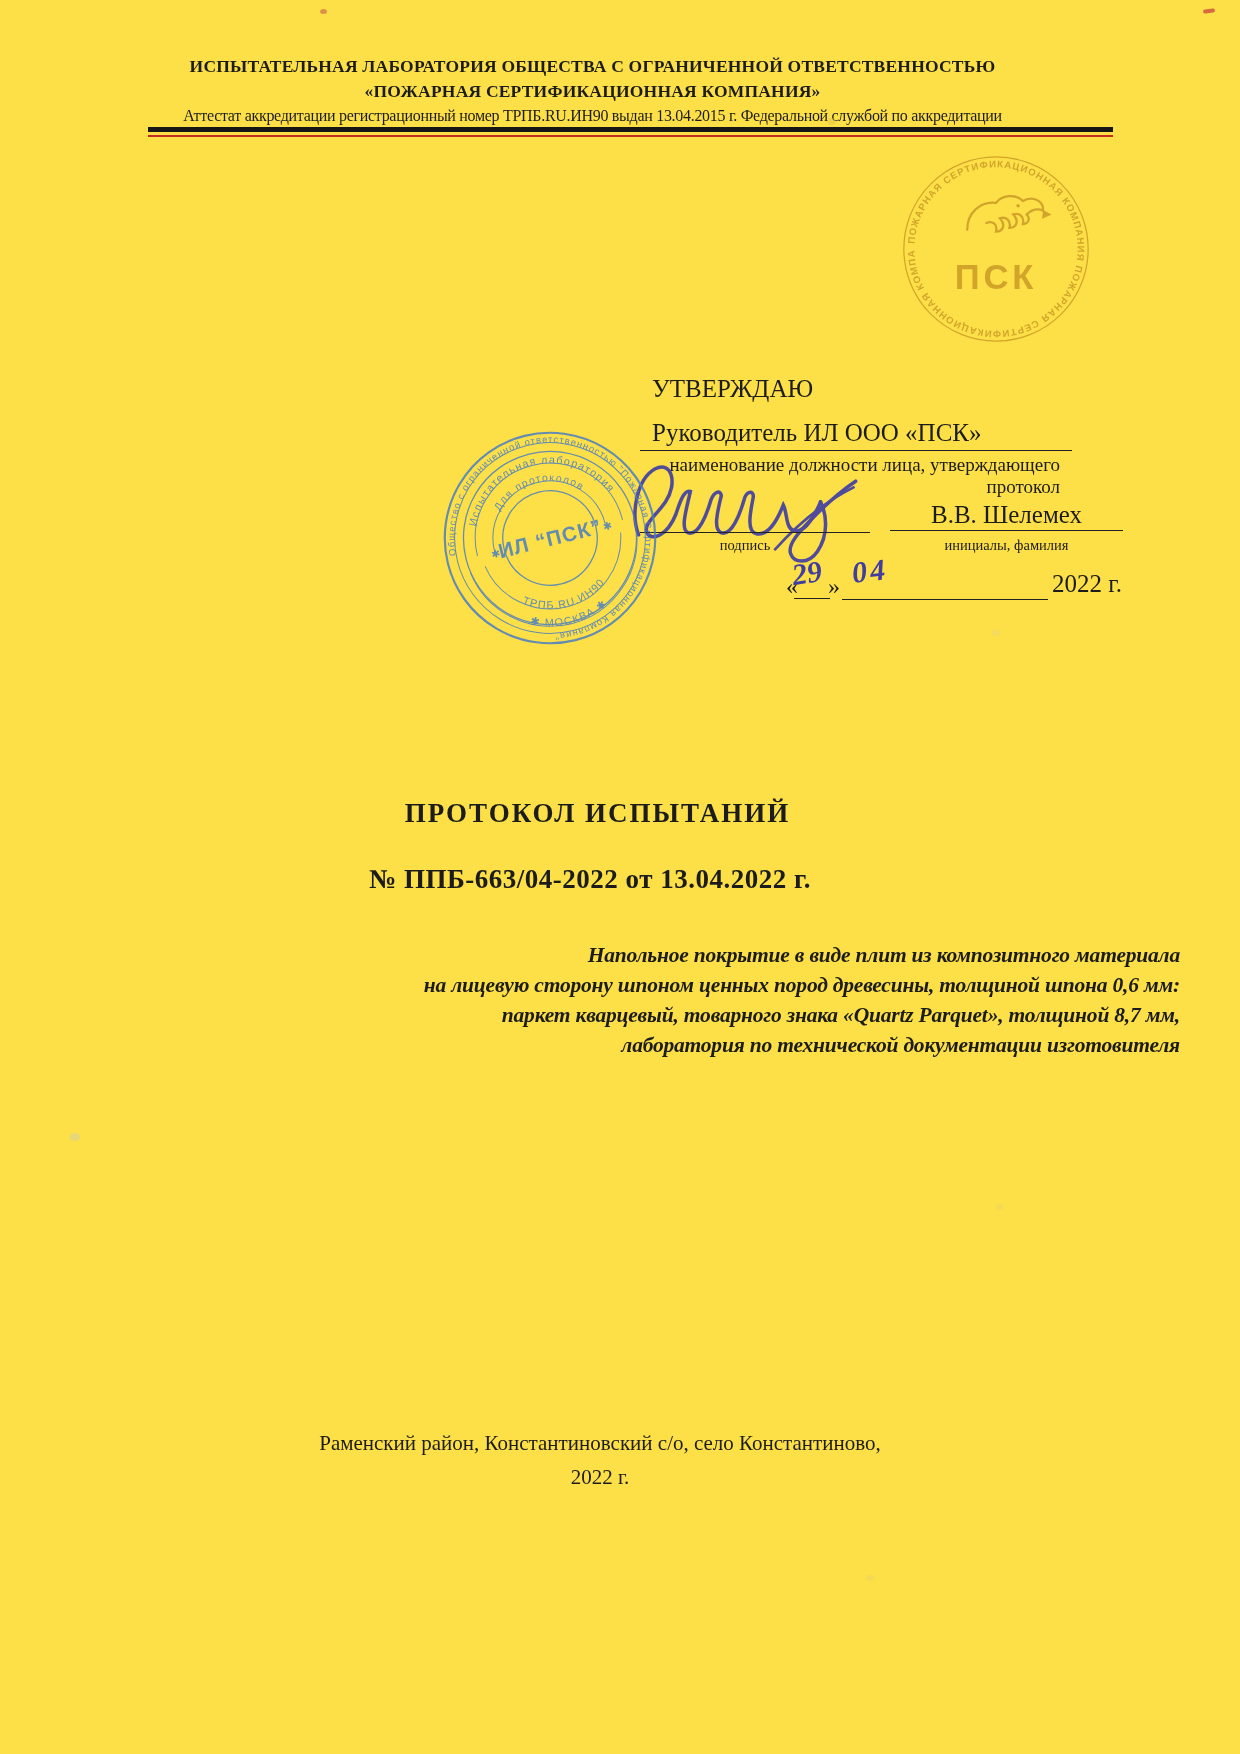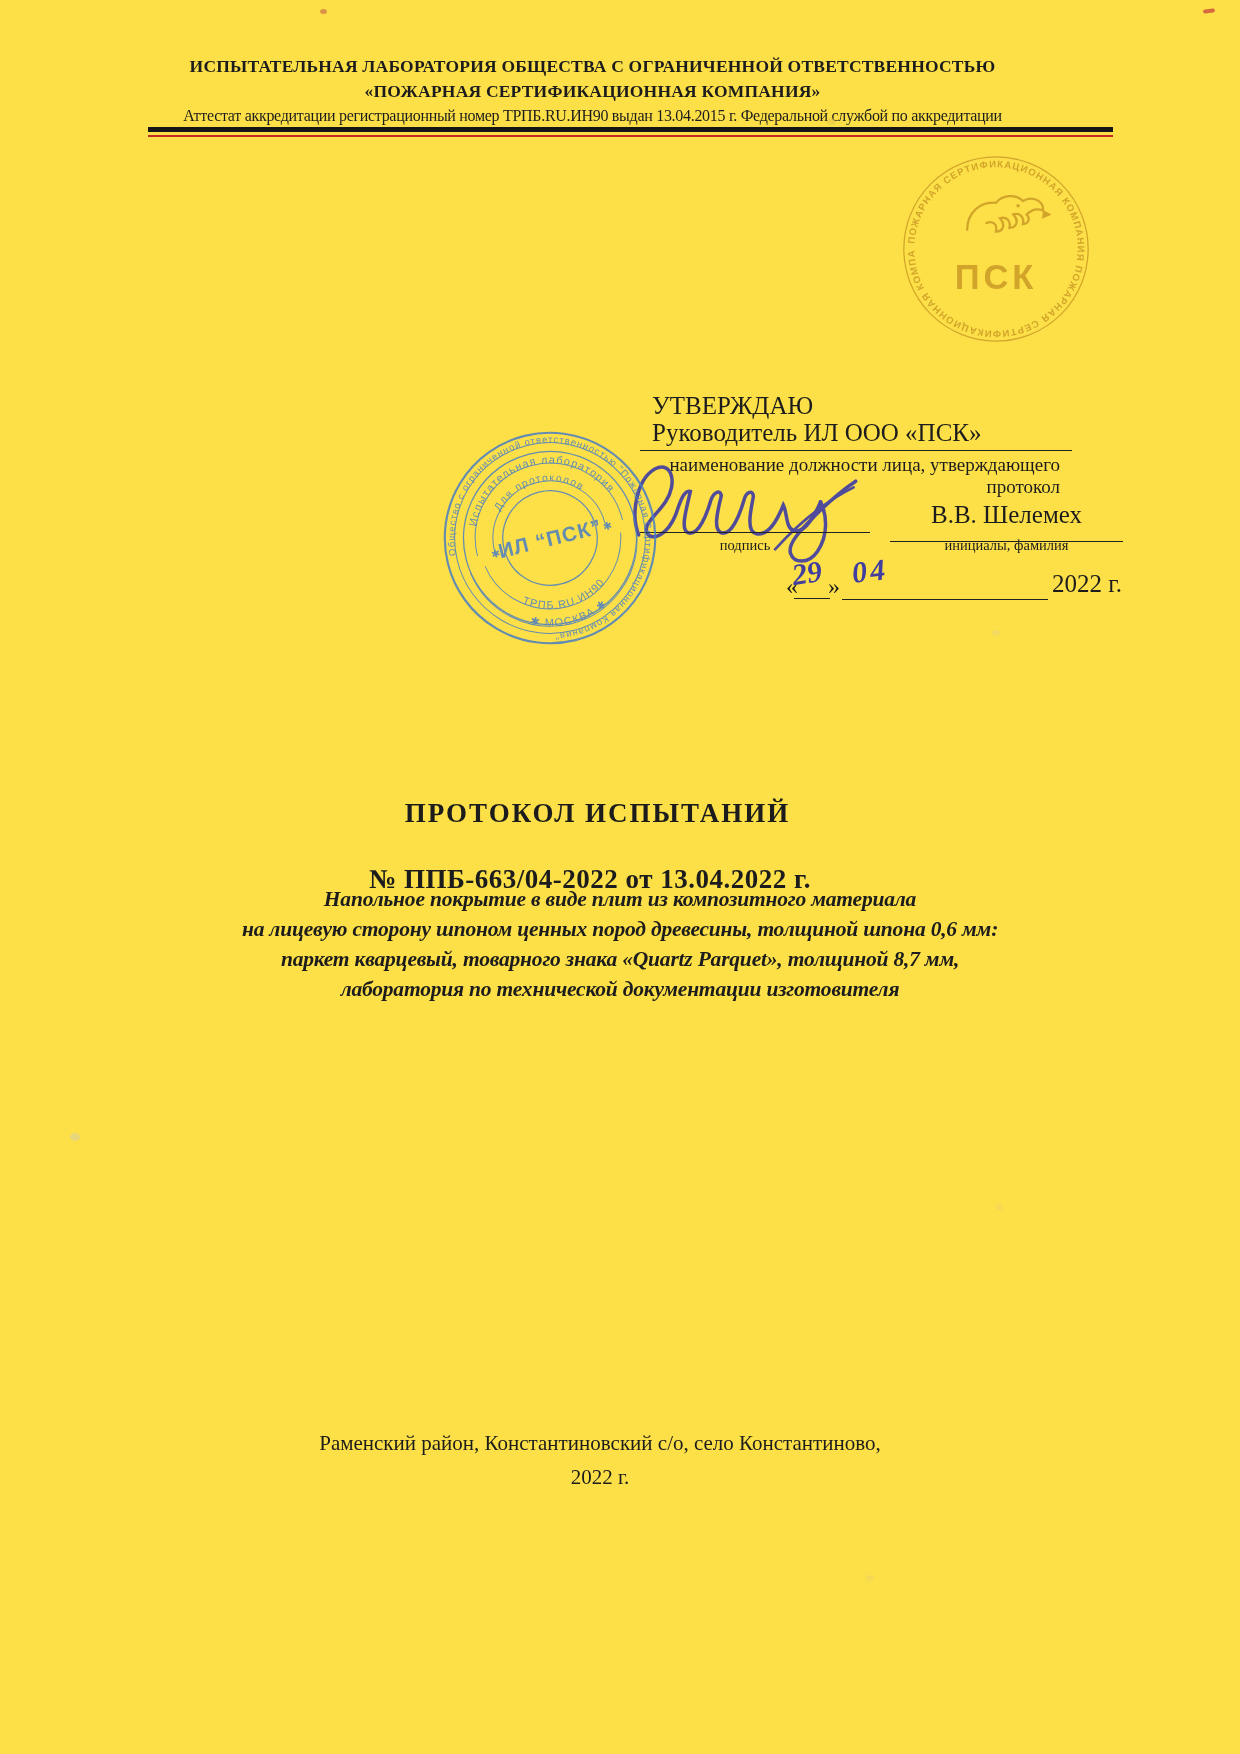--- a/index.html
+++ b/index.html
@@ -11,44 +11,44 @@
   
   .header{position:absolute;left:0;top:56px;width:1185px;text-align:center;}
   .header .org1{font-weight:bold;font-size:17.5px;letter-spacing:.2px;}
   .header .org2{font-weight:bold;font-size:17.5px;margin-top:4px;letter-spacing:.2px;}
   .header .accr{font-size:16px;margin-top:5px;letter-spacing:-.3px;}
   .rule-black{position:absolute;left:148px;top:127px;width:965px;height:5px;background:#161616;}
   .rule-red{position:absolute;left:148px;top:135px;width:965px;height:2px;background:#c32b23;}
   
   .logo{position:absolute;left:900px;top:153px;width:192px;height:192px;opacity:.92;}
   
-  .approve-label{position:absolute;left:652px;top:392px;font-size:25px;}
+  .approve-label{position:absolute;left:652px;top:375px;font-size:25px;}
   .approver-pos{position:absolute;left:640px;top:419px;width:420px;border-bottom:1.6px solid #222;padding:0 0 3px 12px;font-size:25px;}
   .pos-caption{position:absolute;left:640px;top:454px;width:420px;text-align:right;font-size:19px;}
   .sig-ink{position:absolute;left:618px;top:448px;width:248px;height:118px;}
   .sig-line{position:absolute;left:640px;top:532px;width:230px;border-top:1.6px solid #222;}
   .sig-caption{position:absolute;left:640px;top:537px;width:210px;text-align:center;font-size:14.5px;}
-  .name{position:absolute;left:890px;top:501px;width:233px;border-bottom:1.6px solid #222;text-align:center;font-size:25px;padding-bottom:12px;}
+  .name{position:absolute;left:890px;top:501px;width:233px;border-bottom:1.6px solid #222;text-align:center;font-size:25px;padding-bottom:1px;}
   .name-caption{position:absolute;left:890px;top:537px;width:233px;text-align:center;font-size:14.5px;}
   .dq{position:absolute;top:573px;font-size:24px;}
   .dq-open{left:786px;}
   .dq-close{left:828px;}
   .hw{position:absolute;color:#413e9f;font-style:italic;font-weight:bold;font-family:"Liberation Serif",serif;}
   .hw-day{left:792px;top:556px;font-size:30px;transform:rotate(-9deg);}
   .hw-month{left:852px;top:554px;font-size:30px;transform:rotate(-7deg);letter-spacing:3px;}
   .day-line{position:absolute;left:794px;top:598px;width:36px;border-top:1.6px solid #222;}
   .date-line{position:absolute;left:842px;top:599px;width:206px;border-top:1.8px solid #222;}
   .year{position:absolute;left:1052px;top:570px;font-size:25px;}
   
   .stamp{position:absolute;left:432px;top:420px;width:236px;height:236px;opacity:.85;}
   
   .doc-title{position:absolute;left:0;top:798px;width:1195px;text-align:center;font-size:27px;font-weight:bold;letter-spacing:2px;}
   .doc-number{position:absolute;left:0;top:864px;width:1180px;text-align:center;font-size:27px;font-weight:bold;letter-spacing:.5px;}
   
-  .subject{position:absolute;left:60px;top:884px;width:1120px;text-align:center;
+  .subject{position:absolute;left:60px;top:940px;width:1120px;text-align:right;
     font-size:21.5px;font-weight:bold;font-style:italic;line-height:30px;letter-spacing:-.2px;}
   
   .footer{position:absolute;left:0;top:1426px;width:1200px;text-align:center;font-size:21px;line-height:34px;}
   
   .speck{position:absolute;border-radius:50%;}
   .sp1{left:1203px;top:9px;width:12px;height:4px;background:#c9443c;opacity:.75;border-radius:2px;transform:rotate(-8deg);}
   .sp2{left:320px;top:9px;width:7px;height:5px;background:#c05248;opacity:.55;}
   .sp3{left:827px;top:118px;width:9px;height:7px;background:#e4c44c;opacity:.5;}
   .sp4{left:996px;top:1204px;width:7px;height:6px;background:#e8cf6a;opacity:.4;}
   .sp5{left:866px;top:1575px;width:8px;height:6px;background:#e8cf6a;opacity:.4;}

